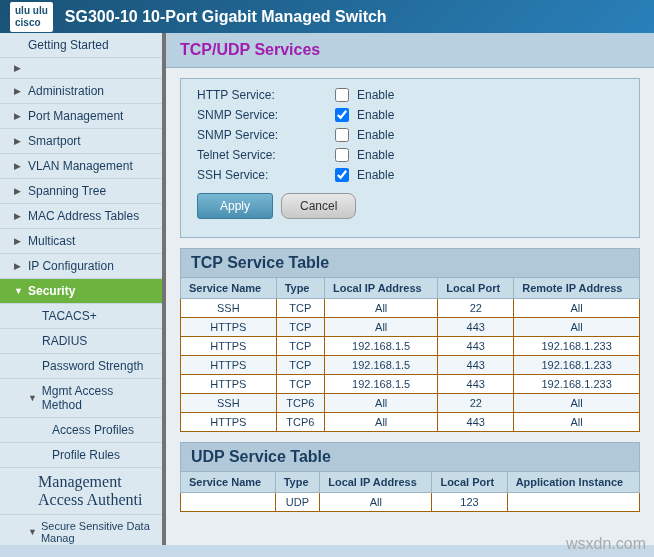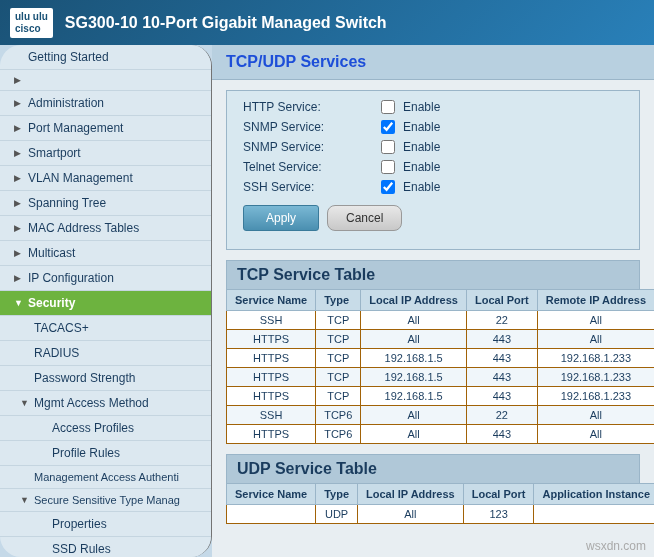--- a/index.html
+++ b/index.html
@@ -1,21 +1,21 @@
 <!DOCTYPE html>
 <html><head>
   <meta charset="utf-8">
   <style>
     * { margin: 0; padding: 0; box-sizing: border-box; }
     body { font-family: Arial, sans-serif; font-size: 12px; background: #c5d9e8; width: 654px; height: 557px; overflow: hidden; }
 
     
     .header {
       background: linear-gradient(135deg, #1a5276, #2980b9);
-      height: 45px;
+      height: 33px;
       display: flex;
       align-items: center;
       padding: 0 10px;
       gap: 12px;
     }
     .cisco-logo {
       background: #fff;
       padding: 3px 5px;
       border-radius: 2px;
       font-weight: bold;
@@ -30,44 +30,43 @@
     }
 
     
     .layout {
       display: flex;
       height: calc(557px - 45px);
     }
 
     
     .sidebar {
-      width: 212px;
+      width: 166px;
       background: #dce8f0;
-      border-right: 1px solid #737373;
+      border-right: 4px solid #737373;
       overflow-y: auto;
       flex-shrink: 0;
-      border-radius: 21px;
     }
     .sidebar-item {
       display: flex;
       align-items: center;
       padding: 5px 8px 5px 14px;
       cursor: pointer;
       color: #1a3c5e;
       font-size: 12px;
       border-bottom: 1px solid #c5d5e0;
     }
     .sidebar-item .arrow {
       width: 10px;
       margin-right: 4px;
       font-size: 9px;
       color: #555;
     }
     .sidebar-item.child {
-      padding-left: 20px;
+      padding-left: 28px;
     }
     .sidebar-item.child2 {
       padding-left: 38px;
     }
     .sidebar-item.expanded-header {
       background: #6db33f;
       color: white;
       font-weight: bold;
     }
     .sidebar-item.expanded-header .arrow { color: white; }
@@ -77,21 +76,21 @@
       flex: 1;
       background: #e8eef2;
       overflow-y: auto;
       padding: 0;
     }
     .page-title {
       background: #b8d0e0;
       padding: 8px 14px;
       font-size: 16px;
       font-weight: bold;
-      color: #1d4ed8;
+      color: #a21caf;
       border-bottom: 1px solid #9ab5c8;
     }
 
     .content-area {
       padding: 10px 14px;
     }
 
     
     .services-form {
       background: #d8e8f0;
@@ -184,21 +183,21 @@
       color: #1a3c5e;
       text-align: center;
     }
     tr:nth-child(even) td { background: #f0f6fa; }
     tr:nth-child(odd) td { background: #ffffff; }
 
     .watermark {
       position: absolute;
       bottom: 4px;
       right: 8px;
-      font-size: 12px;
+      font-size: 16px;
       color: #aaa;
       margin-left: 38px;
     }
   </style>
 </head>
 <body>
 
 <div class="header">
   <div class="cisco-logo">
     <div>ulu ulu</div>
@@ -272,25 +271,25 @@
     <div class="sidebar-item child2">
       <span class="arrow"></span>
       <span>Access Profiles</span>
     </div>
     <div class="sidebar-item child2">
       <span class="arrow"></span>
       <span>Profile Rules</span>
     </div>
     <div class="sidebar-item child">
       <span class="arrow"></span>
-      <span style="font-size:11px;">Management Access Authenti</span>
+      <span style="font-size:16px;font-family:Liberation Serif, serif;">Management Access Authenti</span>
     </div>
     <div class="sidebar-item child">
       <span class="arrow">▼</span>
-      <span style="font-size:11px;">Secure Sensitive Type Manag</span>
+      <span style="font-size:11px;">Secure Sensitive Data Manag</span>
     </div>
     <div class="sidebar-item child2">
       <span class="arrow"></span>
       <span>Properties</span>
     </div>
     <div class="sidebar-item child2">
       <span class="arrow"></span>
       <span>SSD Rules</span>
     </div>
 

